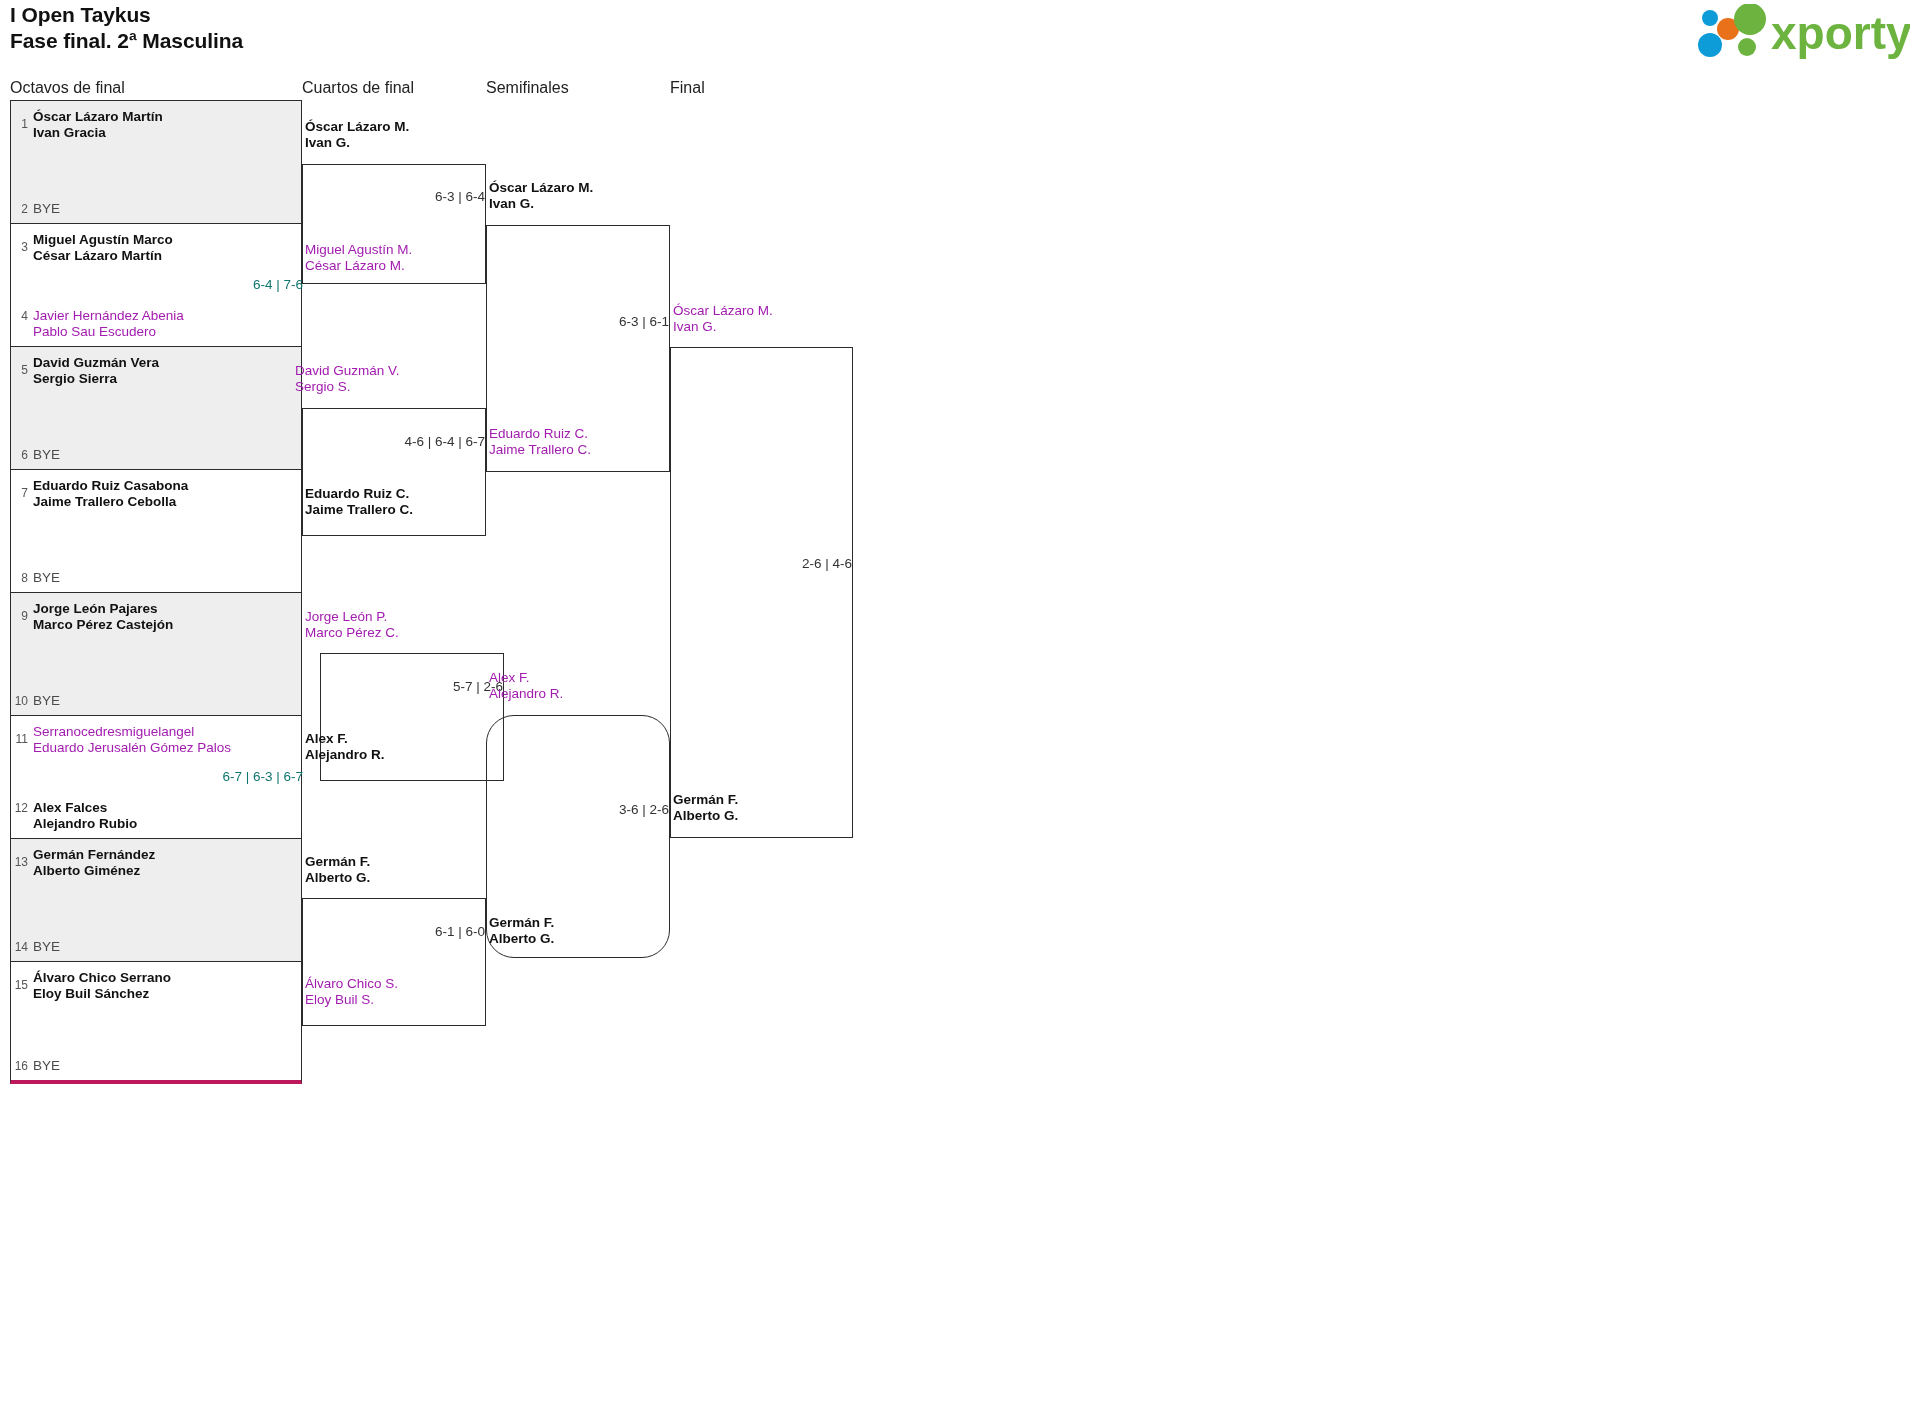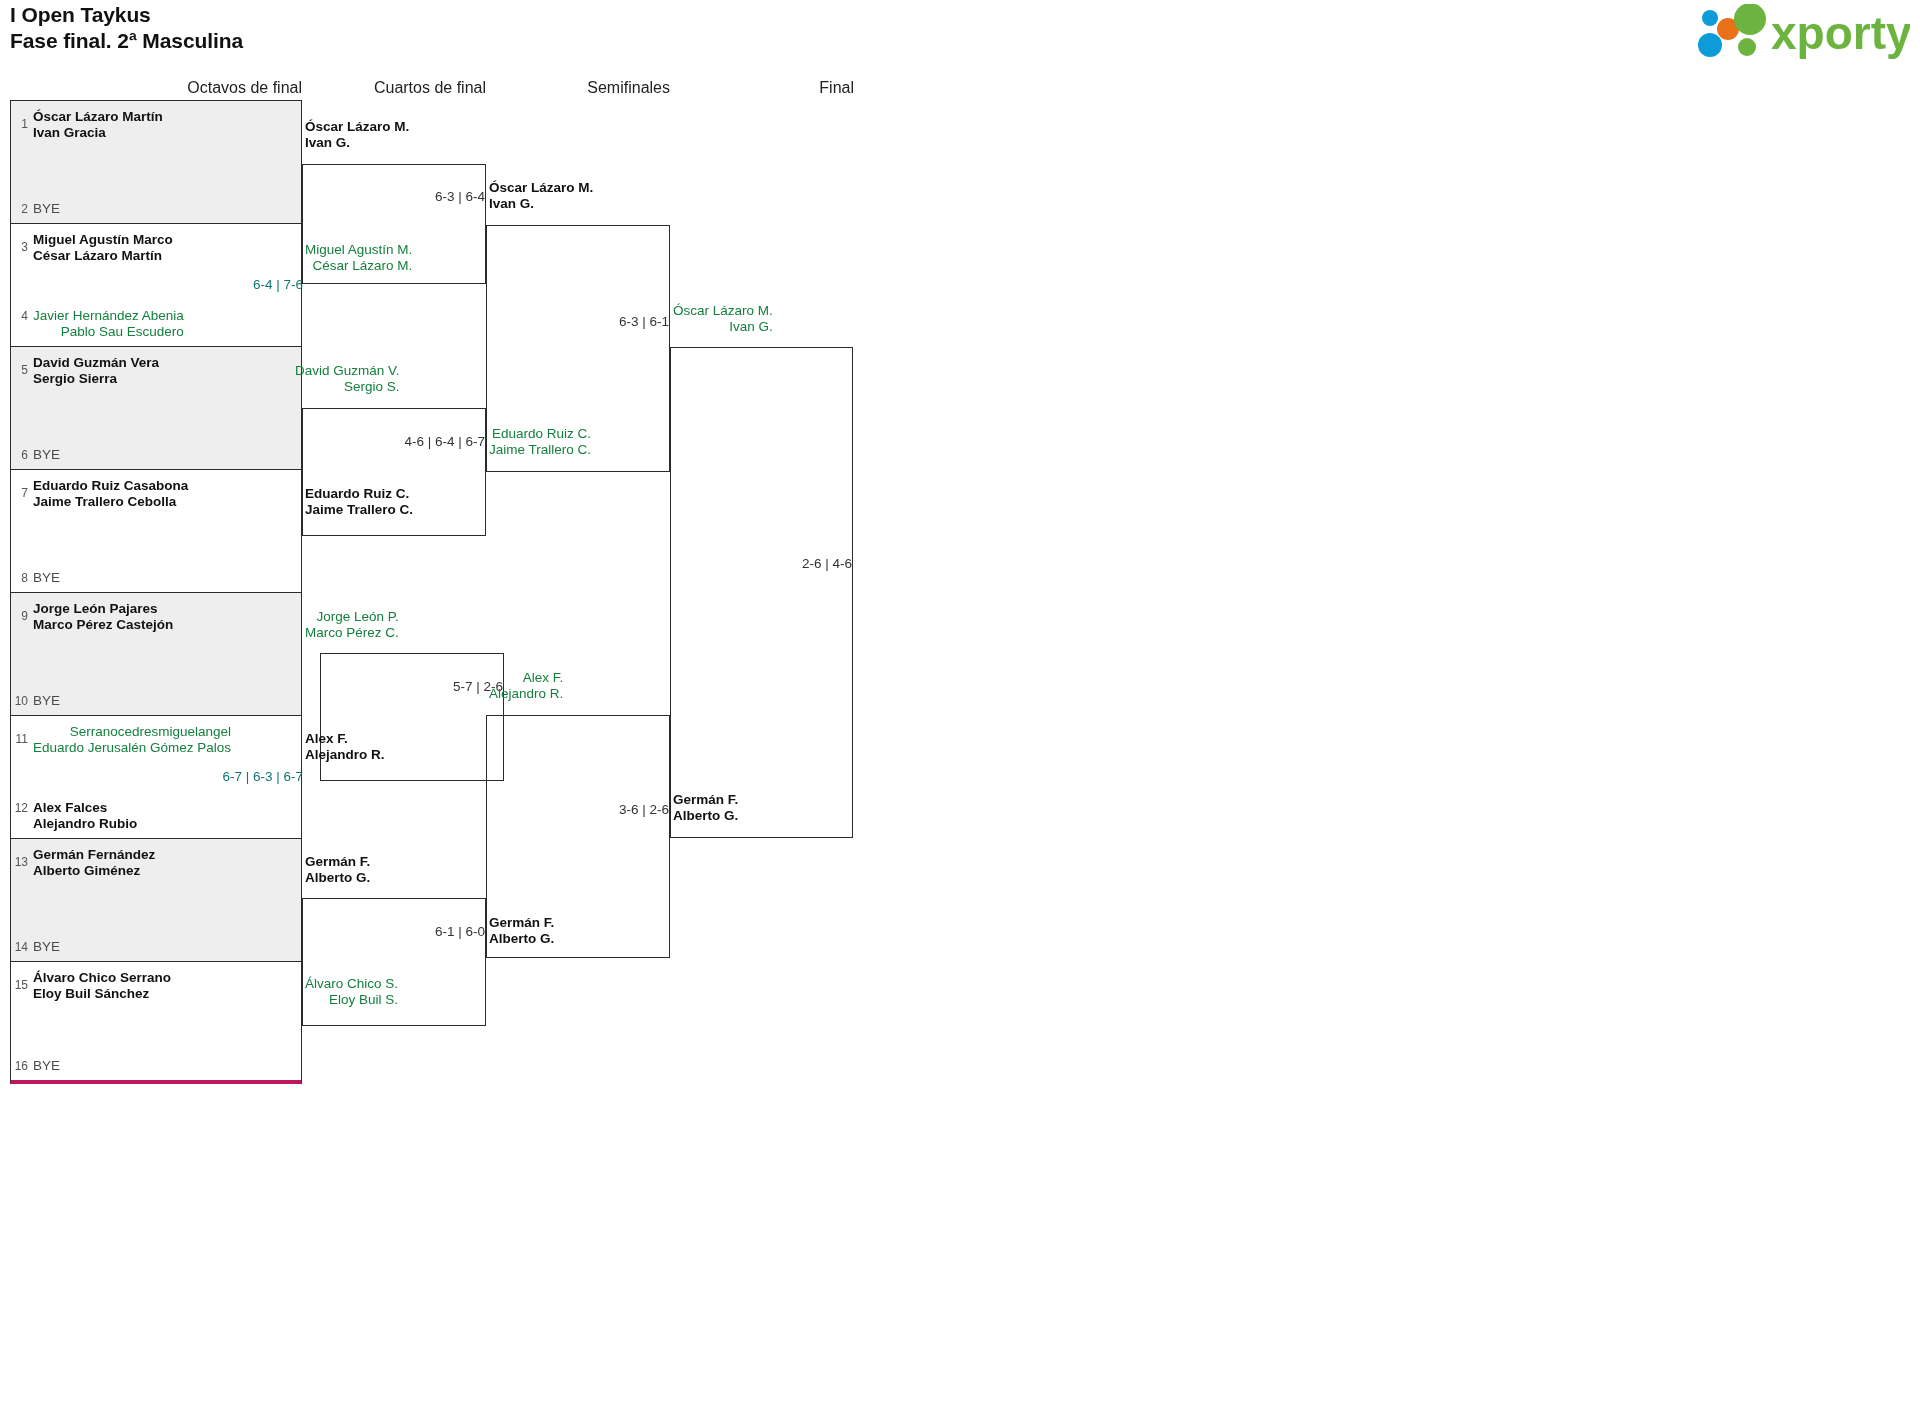--- a/index.html
+++ b/index.html
@@ -22,21 +22,21 @@
   .title-line2 {
     font-size: 21px; font-weight: bold; line-height: 26px;
     letter-spacing: -0.1px; color: #111;
   }
 
   .logo { position: absolute; right: 10px; top: 4px; width: 215px; height: 58px; }
 
   
   .round-head {
     position: absolute; top: 78px;
-    font-size: 16px; color: #222; text-align: right;
+    font-size: 16px; color: #222; text-align: left;
     white-space: nowrap; line-height: 20px;
   }
   .rh-r16 { left: 10px;  width: 292px; }
   .rh-qf  { left: 302px; width: 184px; }
   .rh-sf  { left: 486px; width: 184px; }
   .rh-f   { left: 670px; width: 184px; }
 
   
   .r16-col { position: absolute; left: 10px; top: 100px; width: 292px; }
   .r16-block {
@@ -54,21 +54,21 @@
   .r16-team.bot { bottom: 6px; }
   .seed {
     width: 22px; flex: none; text-align: right;
     font-size: 12px; color: #555; padding-right: 5px;
     line-height: 16px; padding-top: 7px;
   }
   .r16-team.bot .seed { padding-top: 0; }
   .names { font-size: 13.5px; line-height: 16px; }
   .names .n { display: block; white-space: nowrap; }
   .win  { font-weight: bold; color: #111; }
-  .lose { font-weight: normal; color: #15803d; text-align: right; }
+  .lose { font-weight: normal; color: #a21caf; }
   .bye  { font-size: 13.5px; color: #4b4b4b; line-height: 16px; }
 
   .r16-score {
     position: absolute; left: 0; width: 292px;
     text-align: right; font-size: 13.5px; color: #0f766e;
     top: 53px;
   }
 
   
   .bx {
@@ -279,21 +279,21 @@
         <div class="bx-score" style="top:88px">6-3 | 6-1</div>
       </div>
       <div class="tm win" style="left: 489px; top: 180px;">
         <span class="n">Óscar Lázaro M.</span>
         <span class="n">Ivan G.</span>
       </div>
       <div class="tm lose" style="left: 489px; top: 426px;">
         <span class="n">Eduardo Ruiz C.</span>
         <span class="n">Jaime Trallero C.</span>
       </div>
-      <div class="bx" style="left: 486px; top: 715px; width: 184px; height: 243px;">
+      <div class="bx" style="left: 486px; top: 715px; width: 184px; height: 243px; border-radius: 28px;">
         <div class="bx-score" style="top:86px">3-6 | 2-6</div>
       </div>
       <div class="tm lose" style="left: 489px; top: 670px;">
         <span class="n">Alex F.</span>
         <span class="n">Alejandro R.</span>
       </div>
       <div class="tm win" style="left: 489px; top: 915px;">
         <span class="n">Germán F.</span>
         <span class="n">Alberto G.</span>
       </div>

